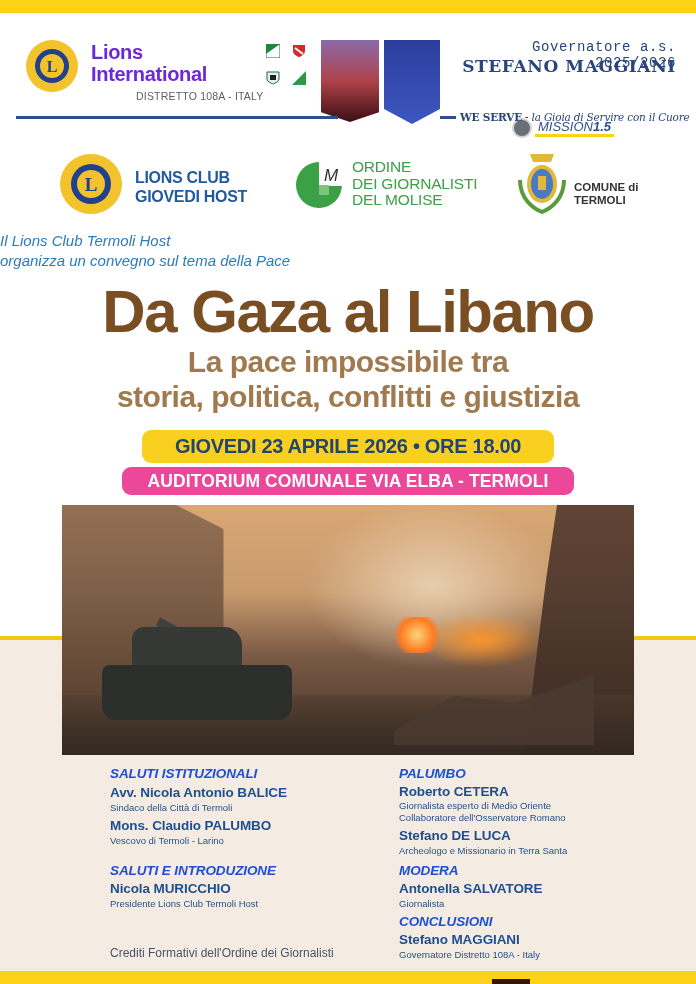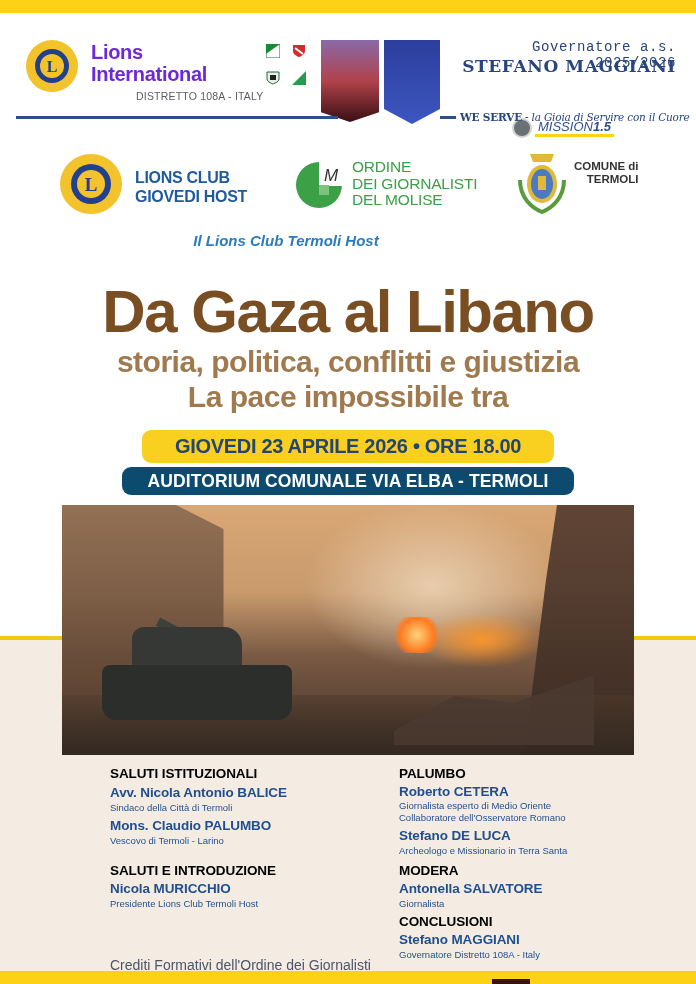--- a/index.html
+++ b/index.html
@@ -28,29 +28,29 @@
   .mission-text b { font-weight: 800; }
   .we-serve { position: absolute; left: 460px; top: 111px; font-family: "DejaVu Serif", serif; color: #28457e; font-size: 10.5px; letter-spacing: -0.2px; }
   .we-serve i { font-style: italic; }
 
   
   .club-logo { position: absolute; left: 58px; top: 152px; width: 66px; height: 64px; }
   .club-name { position: absolute; left: 135px; top: 168px; color: #1f5a9e; font-weight: bold; font-size: 16px; line-height: 19px; letter-spacing: -0.3px; }
   .odg-logo { position: absolute; left: 295px; top: 161px; width: 48px; height: 48px; }
   .odg-name { position: absolute; left: 352px; top: 159px; color: #3ba046; font-size: 15.5px; line-height: 16.5px; letter-spacing: -0.2px; }
   .comune-crest { position: absolute; left: 514px; top: 150px; width: 56px; height: 66px; }
-  .comune-name { position: absolute; left: 574px; top: 160px; color: #333; font-weight: bold; font-size: 11.5px; line-height: 13px; text-align: right; }
-
-  
-  .intro { position: absolute; left: 0; top: 231px; width: 572px; text-align: center; color: #2b7bbf; font-style: italic; font-weight: bold; font-size: 15px; line-height: 20px; }
+  .comune-name { position: absolute; left: 574px; top: 181px; color: #333; font-weight: bold; font-size: 11.5px; line-height: 13px; text-align: left; }
+
+  
+  .intro { position: absolute; left: 0; top: 231px; width: 572px; color: #2b7bbf; font-style: italic; font-weight: normal; font-size: 15px; line-height: 20px; }
   .main-title { position: absolute; left: 0; top: 278px; width: 696px; text-align: center; color: #7a4e23; font-weight: bold; font-size: 60px; line-height: 68px; letter-spacing: -1.5px; }
   .subtitle { position: absolute; left: 0; top: 344px; width: 696px; text-align: center; color: #a07a4e; font-weight: bold; font-size: 30px; line-height: 35px; letter-spacing: -0.5px; }
 
   .date-pill { position: absolute; left: 142px; top: 430px; width: 412px; height: 33px; background: #f9d020; border-radius: 9px; color: #24466e; font-weight: bold; font-size: 20px; line-height: 33px; text-align: center; letter-spacing: -0.3px; }
-  .venue-pill { position: absolute; left: 122px; top: 467px; width: 452px; height: 28px; background: #0c4a6e; border-radius: 9px; color: #ffffff; font-weight: bold; font-size: 17.5px; line-height: 28px; text-align: center; letter-spacing: 0.1px; }
+  .venue-pill { position: absolute; left: 122px; top: 467px; width: 452px; height: 28px; background: #ec4899; border-radius: 9px; color: #ffffff; font-weight: bold; font-size: 17.5px; line-height: 28px; text-align: center; letter-spacing: 0.1px; }
 
   
   .lower-bg { position: absolute; left: 0; top: 639px; width: 696px; height: 334px; background: #f4ece2; }
   .yellow-stripe-l { position: absolute; left: 0; top: 636px; width: 64px; height: 4px; background: #f0c915; }
   .yellow-stripe-r { position: absolute; left: 632px; top: 636px; width: 64px; height: 4px; background: #f0c915; }
   .bottom-bar { position: absolute; left: 0; top: 971px; width: 696px; height: 13px; background: #fcd116; }
   .bottom-block { position: absolute; left: 492px; top: 979px; width: 38px; height: 5px; background: #3a1208; }
 
   .photo { position: absolute; left: 62px; top: 505px; width: 572px; height: 250px; overflow: hidden;
            background:
@@ -59,24 +59,24 @@
              linear-gradient(180deg, #d9a774 0%, #c89a6d 35%, #7a5a44 60%, #3f3128 100%); }
   .photo .bldg-l { position: absolute; left: 0; top: 0; width: 190px; height: 200px; background: linear-gradient(180deg,#8a6a50,#5c4232); clip-path: polygon(0 0,60% 0,85% 12%,85% 80%,100% 88%,0 100%); opacity: .9; }
   .photo .bldg-r { position: absolute; right: 0; top: 0; width: 110px; height: 250px; background: linear-gradient(180deg,#5a4032,#3a2a22); clip-path: polygon(30% 0,100% 0,100% 100%,0 100%,20% 30%); opacity: .95; }
   .photo .tank-hull { position: absolute; left: 40px; top: 160px; width: 190px; height: 55px; background: #2c2e2c; border-radius: 8px 8px 14px 14px; }
   .photo .tank-turret { position: absolute; left: 70px; top: 122px; width: 110px; height: 40px; background: #353835; border-radius: 12px 18px 4px 4px; }
   .photo .tank-gun { position: absolute; left: 96px; top: 112px; width: 70px; height: 9px; background: #3e403c; transform: rotate(28deg); transform-origin: left center; }
   .photo .road { position: absolute; left: 0; top: 190px; width: 572px; height: 60px; background: linear-gradient(180deg,rgba(80,60,45,0.5),rgba(50,40,32,0.9)); }
   .photo .rubble { position: absolute; right: 40px; top: 170px; width: 200px; height: 70px; background: #4a3a30; clip-path: polygon(0 80%,30% 30%,60% 40%,100% 0,100% 100%,0 100%); opacity: .85; }
   .photo .fire { position: absolute; left: 330px; top: 112px; width: 50px; height: 36px; background: radial-gradient(circle, #ffd37a, #ff7a20 55%, rgba(255,100,20,0) 75%); }
 
-  .section-head { position: absolute; font-weight: bold; color: #000000; font-size: 13.5px; letter-spacing: -0.1px; }
+  .section-head { position: absolute; font-style: italic; font-weight: bold; color: #1d4ed8; font-size: 13.5px; letter-spacing: -0.1px; }
   .person-name { position: absolute; font-weight: bold; color: #1f4f8f; font-size: 13.5px; letter-spacing: -0.1px; }
   .person-role { position: absolute; color: #1f4f8f; font-size: 9.5px; line-height: 12px; }
-  .credits { position: absolute; left: 110px; top: 946px; color: #4a5568; font-size: 14px; margin-top: 11px; }
+  .credits { position: absolute; left: 110px; top: 946px; color: #4a5568; font-size: 12px; }
 </style>
 </head>
 <body>
 
 <div class="top-bar"></div>
 
 <svg class="lions-logo" viewBox="0 0 56 56">
   <circle cx="28" cy="28" r="26" fill="#f2c32c"></circle>
   <circle cx="28" cy="28" r="17" fill="#23408e"></circle>
   <circle cx="28" cy="28" r="12" fill="#f2c32c"></circle>
@@ -148,25 +148,26 @@
   <ellipse cx="28" cy="34" rx="11" ry="15" fill="#4a7ac0"></ellipse>
   <rect x="24" y="26" width="8" height="14" fill="#e0b83a"></rect>
 </svg>
 <div class="comune-name">
   <div>COMUNE di</div>
   <div>TERMOLI</div>
 </div>
 
 <div class="intro">
   <div>Il Lions Club Termoli Host</div>
+  <div>organizza un convegno sul tema della Pace</div>
 </div>
 <div class="main-title">Da Gaza al Libano</div>
 <div class="subtitle">
+  <div>La pace impossibile tra</div>
   <div>storia, politica, conflitti e giustizia</div>
-  <div>La pace impossibile tra</div>
 </div>
 <div class="date-pill">GIOVEDI 23 APRILE 2026 • ORE 18.00</div>
 <div class="venue-pill">AUDITORIUM COMUNALE VIA ELBA - TERMOLI</div>
 
 <div class="lower-bg"></div>
 <div class="yellow-stripe-l"></div>
 <div class="yellow-stripe-r"></div>
 
 <div class="photo">
   <div class="bldg-l"></div>

